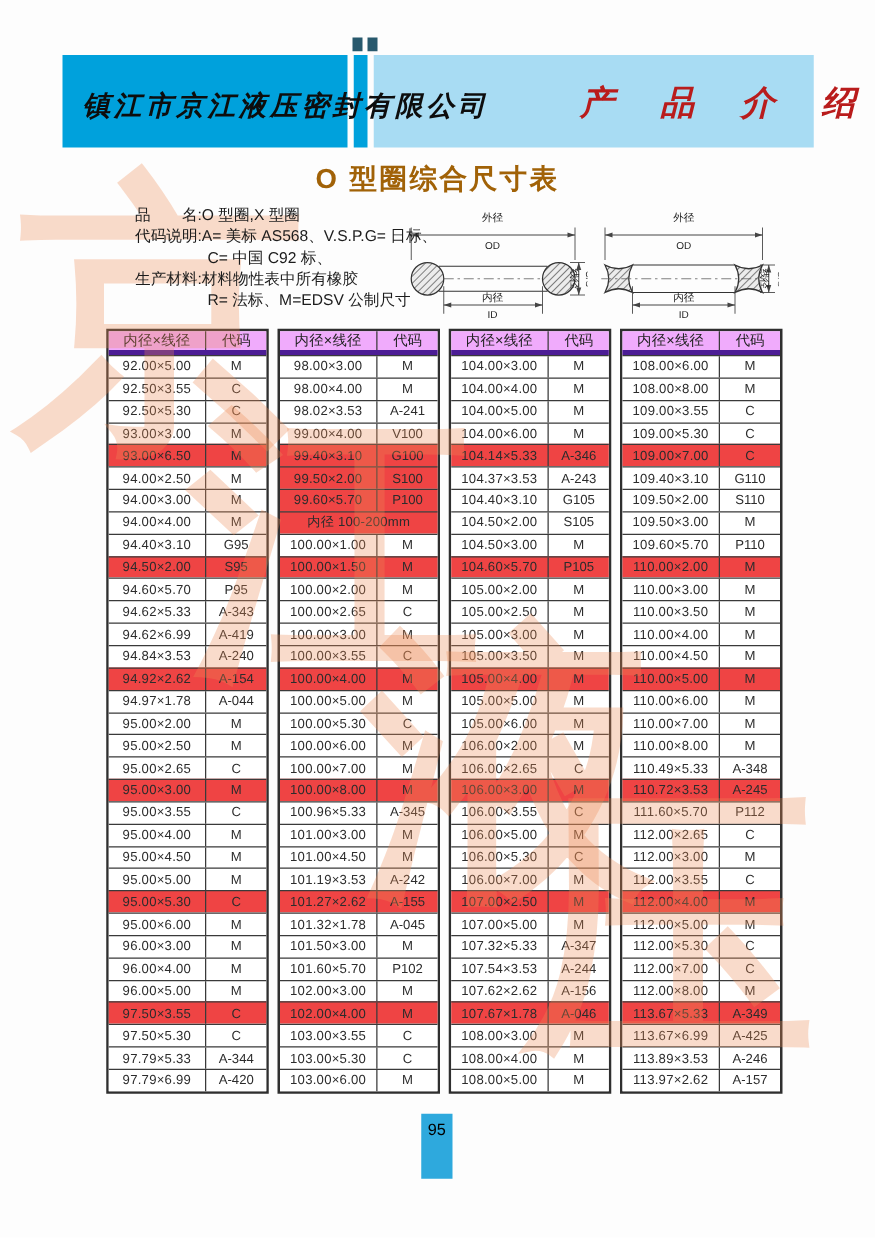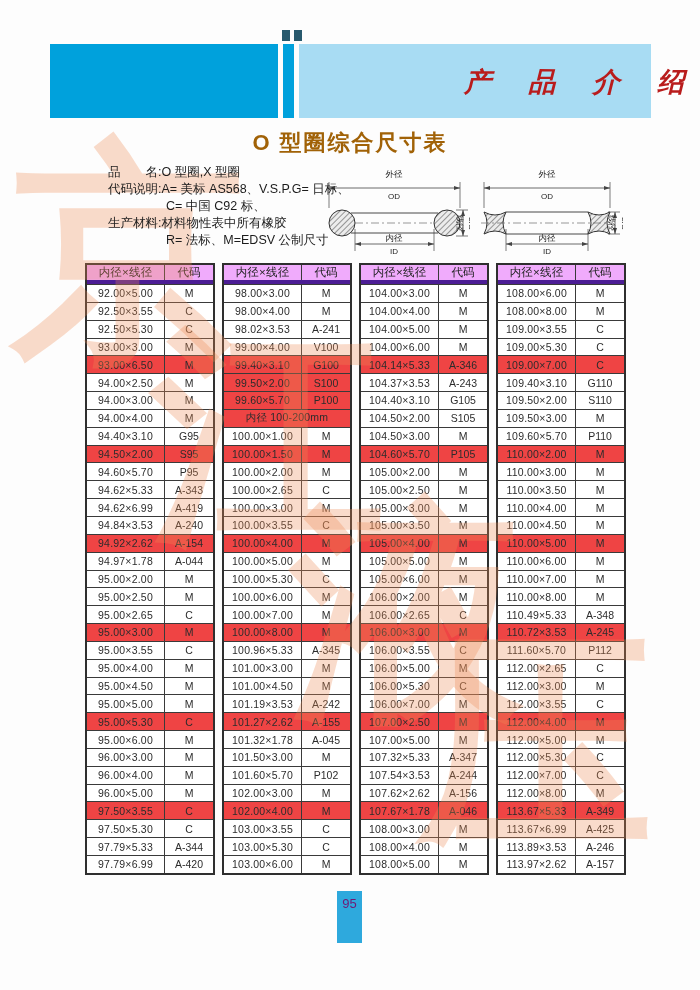--- a/index.html
+++ b/index.html
@@ -46,37 +46,38 @@
   .trow.thead { height:19px; background:#f0abfc; font-size:11.5px; color:#222; border-bottom:4px solid #4c1d95; }
   .trow.hl { background:#ef4444; }
   .cell-size { width:78px; border-right:1px solid #3a3a3a; display:flex; align-items:center; justify-content:center;
     white-space:nowrap; letter-spacing:0.2px; }
   .cell-code { flex:1; display:flex; align-items:center; justify-content:center; white-space:nowrap; }
   .trow.merged .cell-size { width:100%; border-right:none; }
 
   
   .pagenum-box { position:absolute; left:337px; top:891px; width:25px; height:52px; background:#2ea9dd;
     z-index:2; display:flex; justify-content:center; align-items:flex-start; padding-top:5px;
-    color:#701a75; font-size:13px; }
+    color:#000000; font-size:13px; }
 </style>
 </head>
 <body>
 
 <div class="page">
 
   <span class="watermark-char" style="left:10px; top:135px;">京</span>
   <span class="watermark-char" style="left:150px; top:318px;">江</span>
   <span class="watermark-char" style="left:290px; top:495px;">液</span>
   <span class="watermark-char" style="left:418px; top:625px;">压</span>
 
   <span class="accent-sq" style="left:282px;"></span>
   <span class="accent-sq" style="left:294px;"></span>
   <div class="bar bar-dark"></div>
   <div class="bar bar-sliver"></div>
   <div class="bar bar-light"></div>
+  <div class="company-name">镇江市京江液压密封有限公司</div>
   <div class="section-name">产 品 介 绍</div>
 
   <div class="doc-title">O 型圈综合尺寸表</div>
 
   <div class="info">
     <div class="line">品　　名:O 型圈,X 型圈</div>
     <div class="line">代码说明:A= 美标 AS568、V.S.P.G= 日标、</div>
     <div class="line indent">C= 中国 C92 标、</div>
     <div class="line">生产材料:材料物性表中所有橡胶</div>
     <div class="line indent">R= 法标、M=EDSV 公制尺寸</div>

